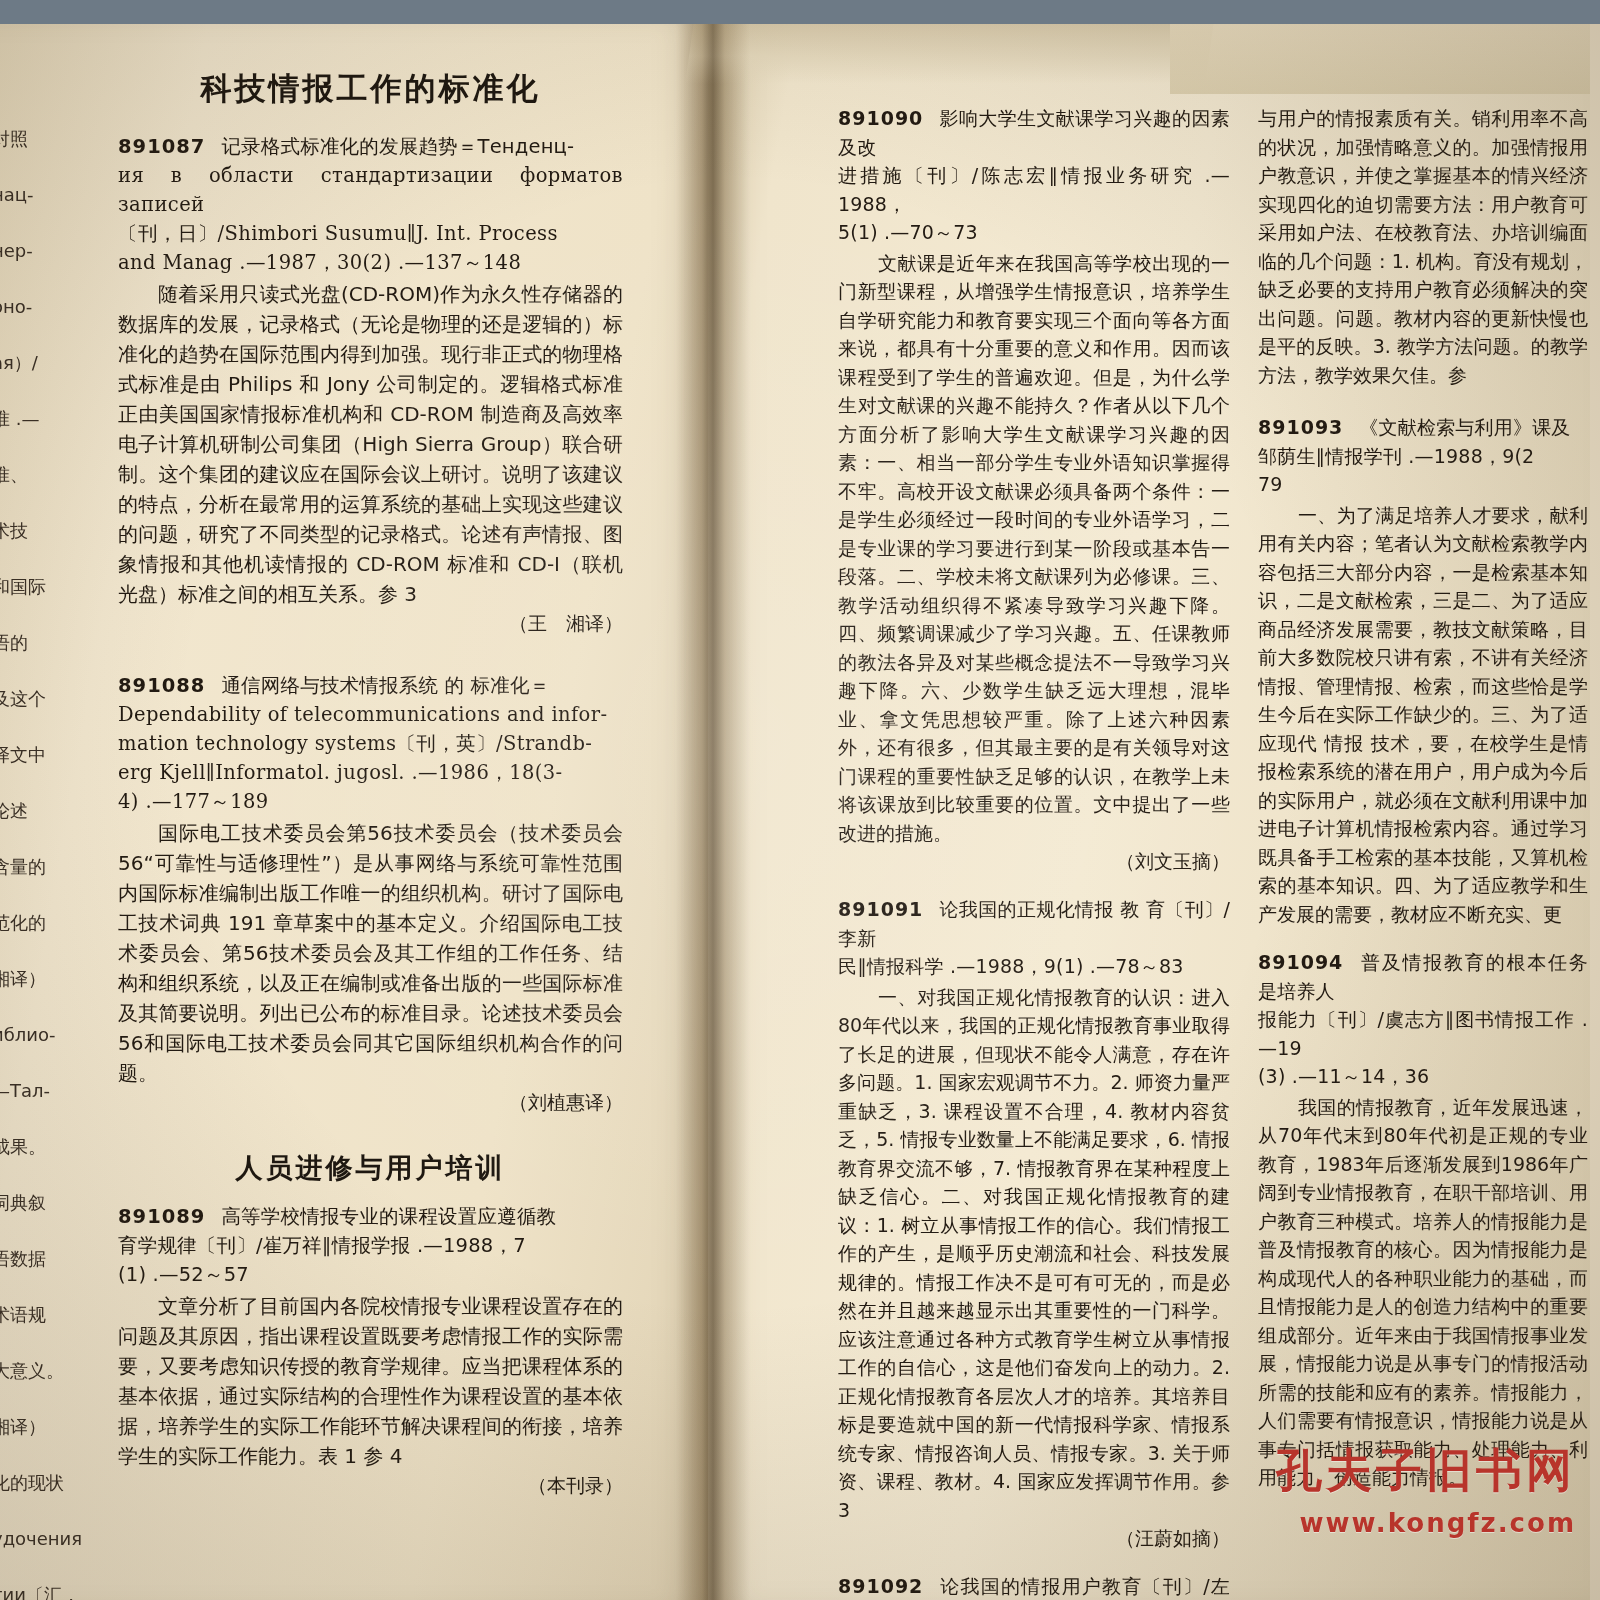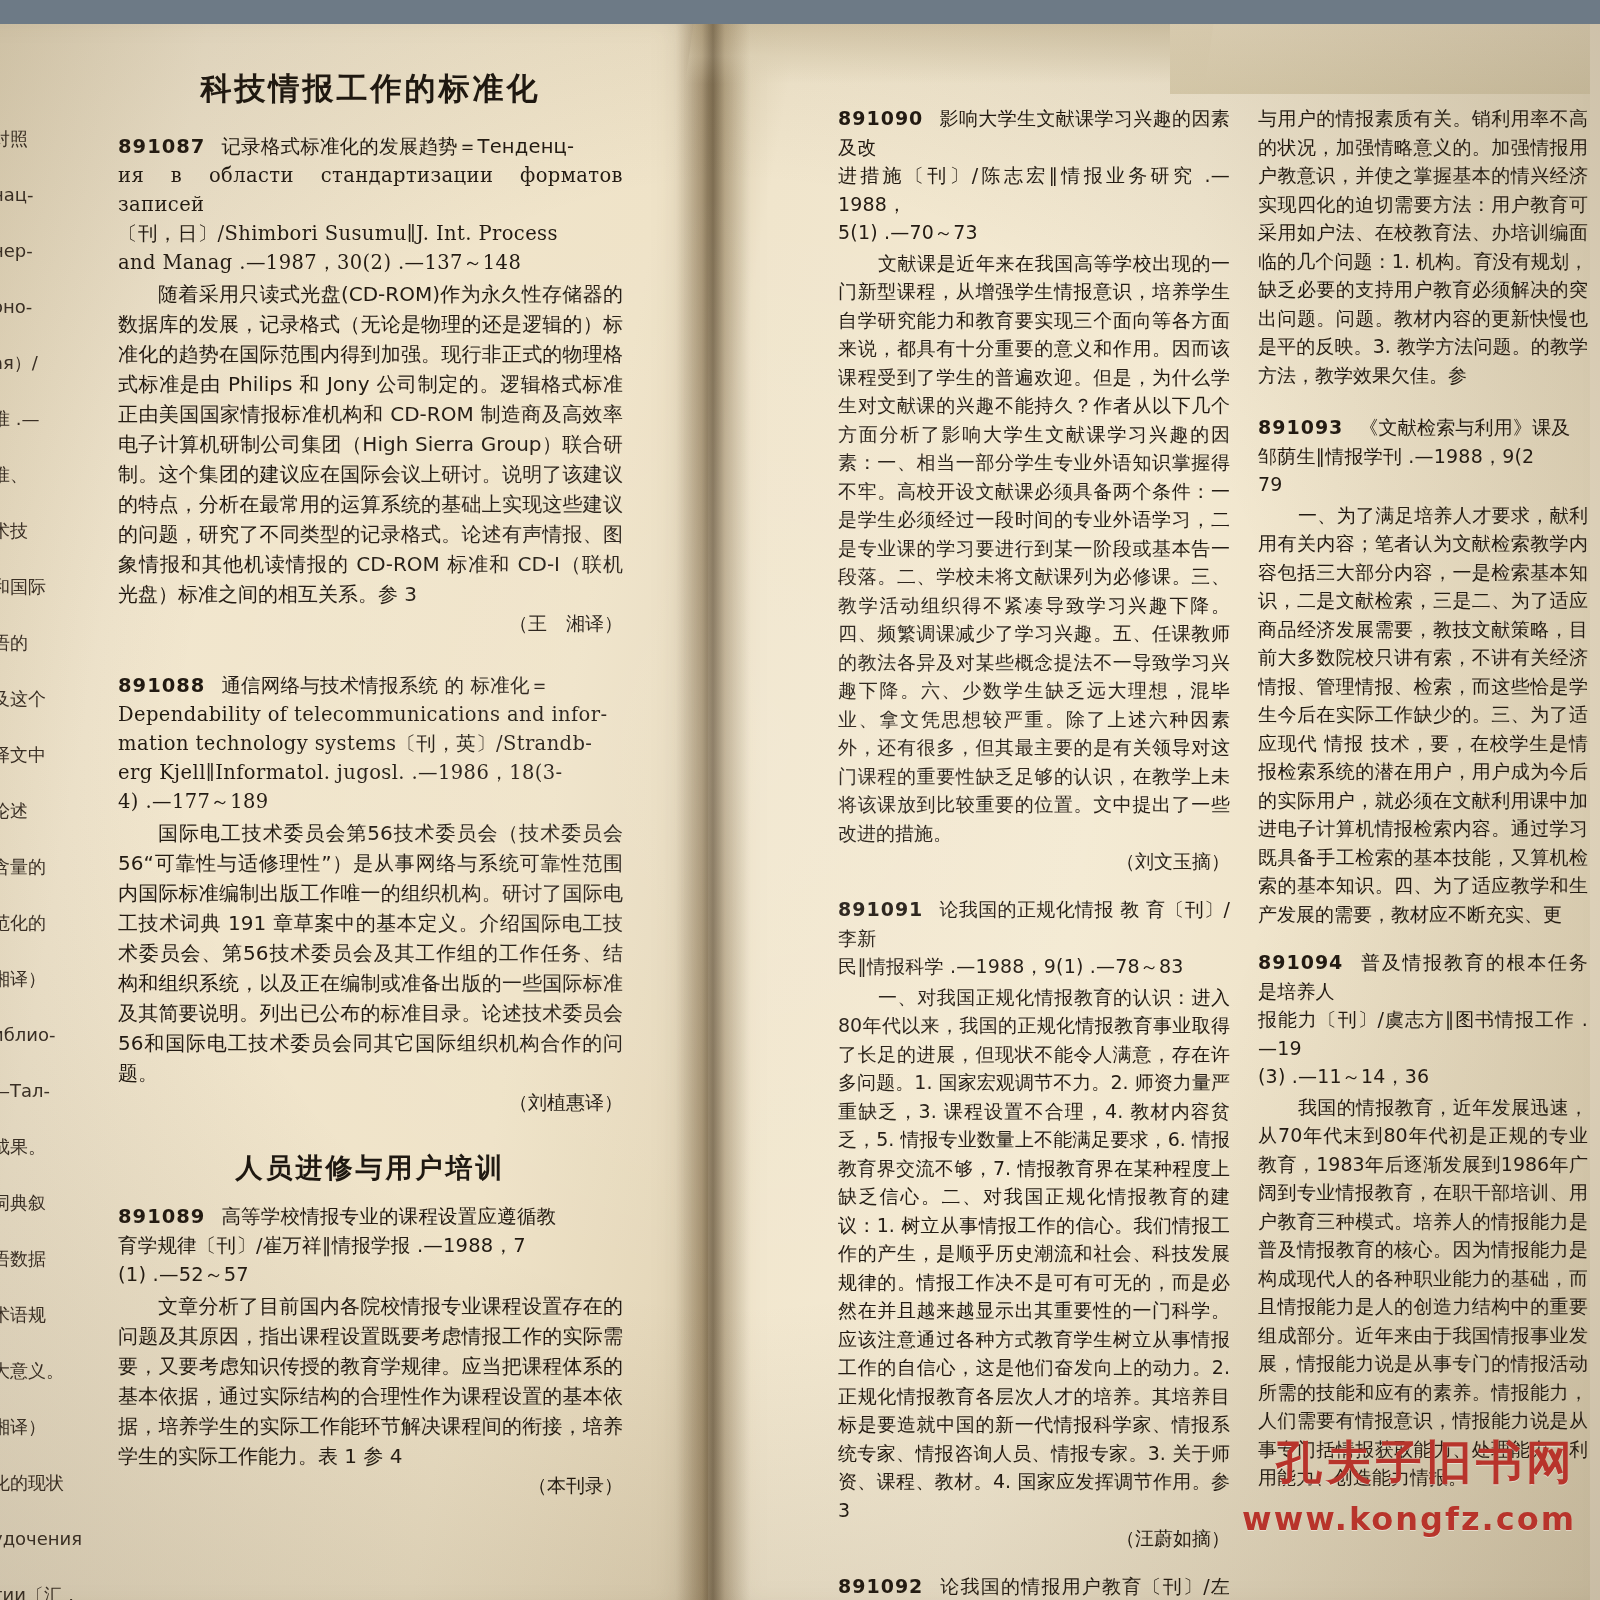--- a/index.html
+++ b/index.html
@@ -110,21 +110,21 @@
   .clipright{ overflow:hidden; }
 
   
   .wm{
     position:absolute; right:24px; bottom:86px; text-align:right;
     color:#b8342b; font-weight:bold;
     text-shadow:0 1px 0 rgba(255,255,255,.45);
     pointer-events:none;
   }
   .wm .cn{ font-size:46px; letter-spacing:4px; }
-  .wm .url{ font-size:32px; letter-spacing:2px; margin-top:6px; }
+  .wm .url{ font-size:26px; letter-spacing:2px; margin-top:6px; }
 
   .shadowgrad{
     position:absolute;left:0;top:0;width:1600px;height:1600px;
     background:radial-gradient(ellipse at 46% 45%, rgba(255,255,255,.10) 0%, rgba(90,70,40,.0) 45%, rgba(60,45,22,.22) 100%);
     pointer-events:none;
   }
 </style>
 </head>
 <body>
 

